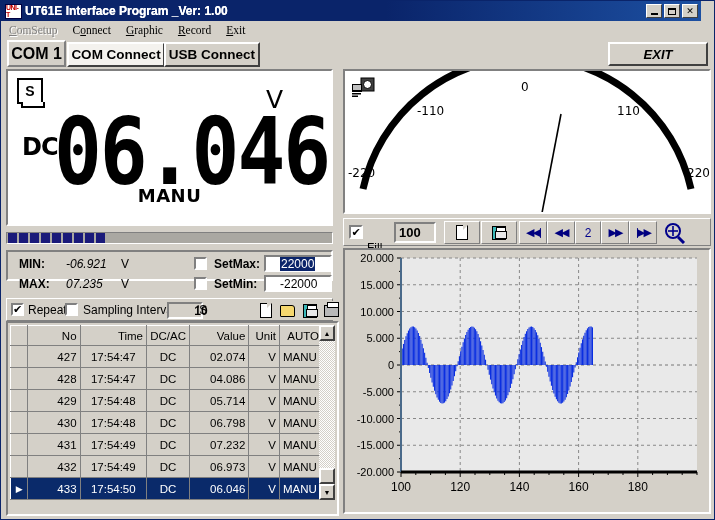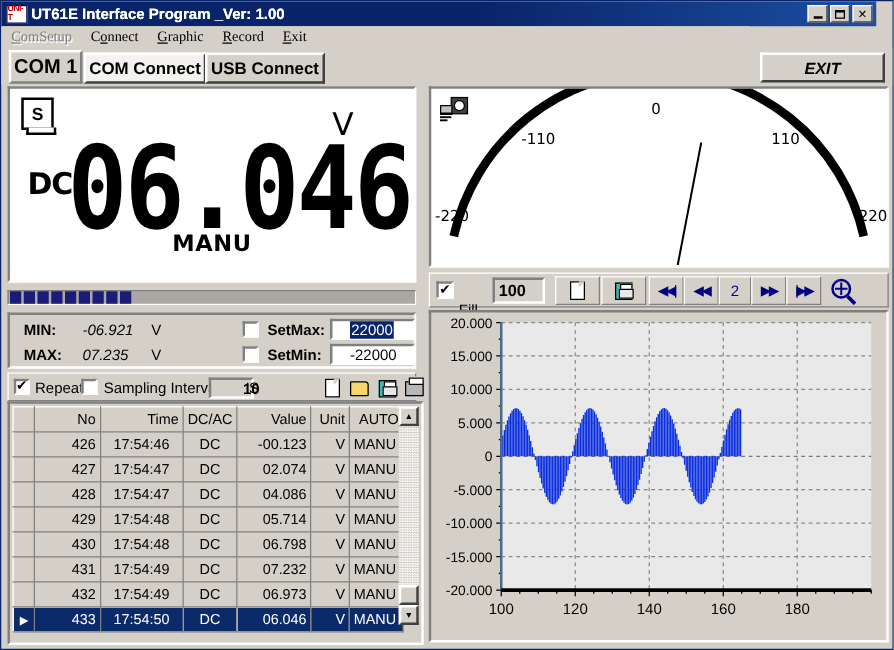--- a/index.html
+++ b/index.html
@@ -141,21 +141,21 @@
     position: absolute; left: 5px; top: 231px; width: 327px; height: 12px;
     background: #aaa8a2;
     border: 1px solid; border-color: #808080 #ffffff #ffffff #808080;
     display: flex; align-items: center; padding: 1px;
   }
   #signalbar .blk {
     width: 9px; height: 10px; background: #1b1b7a; margin-right: 2px;
   }
 
   #minmax-box {
-    position: absolute; left: 5px; top: 249px; width: 327px; height: 45px;
+    position: absolute; left: 5px; top: 249px; width: 327px; height: 31px;
     background: #d4d0c8;
     border: 2px solid; border-color: #808080 #ffffff #ffffff #808080;
   }
   .mm-row { position: absolute; left: 0; width: 100%; height: 20px; display: flex; align-items: center; }
   .mm-lbl { position: absolute; left: 11px; font-size: 12px; font-weight: bold; color: #000; }
   .mm-val { position: absolute; left: 58px; font-size: 12px; font-style: italic; color: #000; }
   .mm-unit { position: absolute; left: 113px; font-size: 12px; color: #000; }
   .set-chk {
     position: absolute; left: 186px; width: 13px; height: 13px;
     background: #fff;
@@ -426,29 +426,20 @@
           <th></th>
           <th>No</th>
           <th>Time</th>
           <th>DC/AC</th>
           <th>Value</th>
           <th>Unit</th>
           <th>AUTO</th>
         </tr>
       </thead>
       <tbody>
-        <tr>
-          <td class="rowmark"></td>
-          <td class="num">426</td>
-          <td class="ctr">17:54:46</td>
-          <td class="ctr">DC</td>
-          <td class="num">-00.123</td>
-          <td class="num">V</td>
-          <td>MANU</td>
-        </tr>
         <tr>
           <td class="rowmark"></td>
           <td class="num">427</td>
           <td class="ctr">17:54:47</td>
           <td class="ctr">DC</td>
           <td class="num">02.074</td>
           <td class="num">V</td>
           <td>MANU</td>
         </tr>
         <tr>

